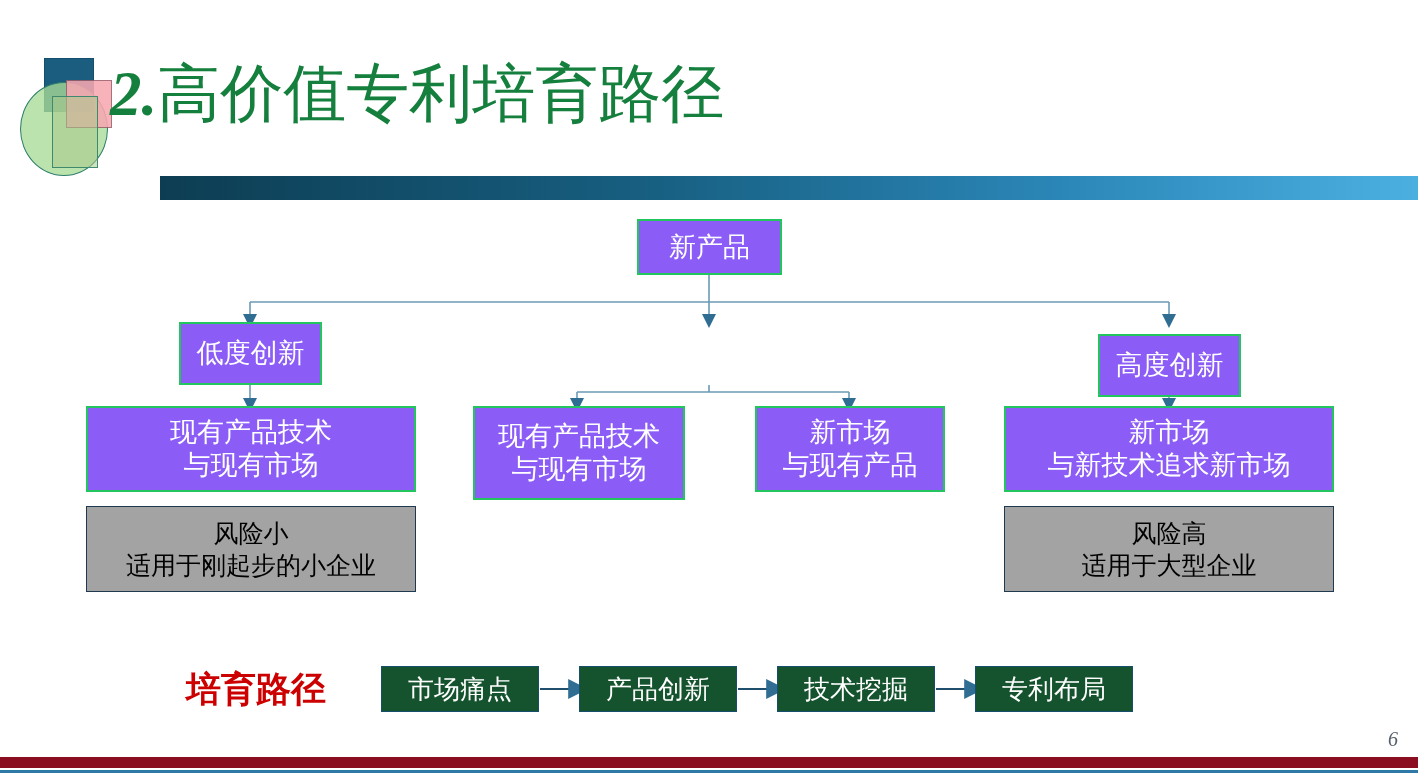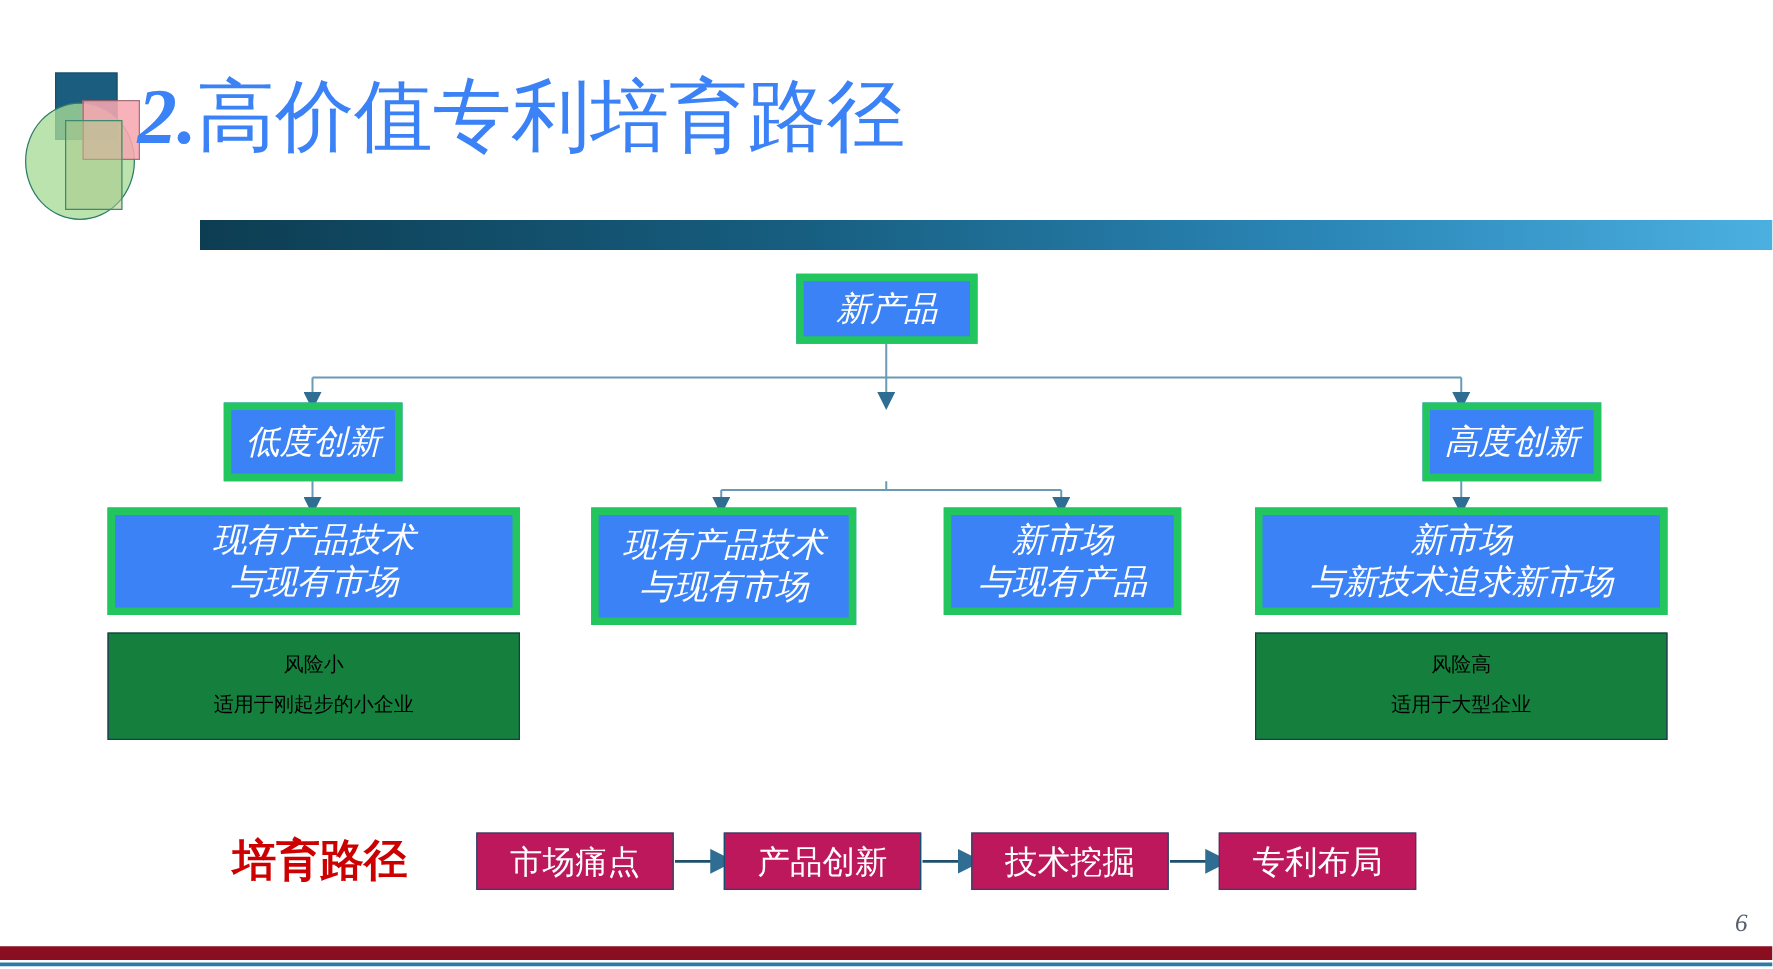--- a/index.html
+++ b/index.html
@@ -19,61 +19,60 @@
   .logo .sq-pink{position:absolute;left:52px;top:28px;width:44px;height:46px;
       background:#f7a8b1;border:1px solid #9b5f6a;opacity:.88;}
   .logo .circle{position:absolute;left:6px;top:30px;width:86px;height:92px;
       border-radius:50%;background:rgba(168,219,150,.78);border:1.5px solid #2d7d6a;}
   .logo .sq-green{position:absolute;left:38px;top:44px;width:44px;height:70px;
       background:rgba(170,200,140,.55);border:1px solid #3f8a6e;}
 
   
   .title{
     position:absolute;left:110px;top:55px;
-    color:#3b82f6;font-size:63px;line-height:76px;letter-spacing:0px;
+    color:#15803d;font-size:63px;line-height:76px;letter-spacing:0px;
     white-space:nowrap;
   }
   .title .num{font-family:"Liberation Serif","DejaVu Serif",serif;font-style:italic;font-weight:bold;}
   .subtitle{
     position:absolute;right:30px;top:132px;
     color:#2f6fb5;font-size:30px;line-height:38px;white-space:nowrap;
   }
   .headerbar{
     position:absolute;left:160px;top:176px;width:1258px;height:24px;
     background:linear-gradient(90deg,#0d3d52 0%,#175e80 38%,#2b87b8 72%,#4bb0e0 100%);
   }
 
   
   .box{
     position:absolute;box-sizing:border-box;
-    background:#3b82f6;border:6px solid #22c55e;
+    background:#8b5cf6;border:2px solid #22c55e;
     color:#ffffff;display:flex;align-items:center;justify-content:center;
     text-align:center;font-size:27px;line-height:33px;
     white-space:pre-line;
-    font-style:italic;
   }
   .pink{
     position:absolute;box-sizing:border-box;
-    background:#15803d;border:1.5px solid #1f3a50;
+    background:#a3a3a3;border:1.5px solid #1f3a50;
     color:#000000;display:flex;align-items:center;justify-content:center;
-    text-align:center;font-size:16px;line-height:32px;
+    text-align:center;font-size:25px;line-height:32px;
     white-space:pre-line;
   }
 
   
   .conn{position:absolute;left:0;top:0;width:1418px;height:775px;pointer-events:none;}
 
   
   .flowlabel{
     position:absolute;left:186px;top:668px;
     color:#cc0000;font-size:35px;font-weight:bold;line-height:42px;white-space:nowrap;
   }
   .fbox{
     position:absolute;box-sizing:border-box;
-    background:#be185d;border:1px solid #164f6d;color:#fff;
+    background:#14532d;border:1px solid #164f6d;color:#fff;
     display:flex;align-items:center;justify-content:center;
     font-size:26px;line-height:32px;white-space:nowrap;
   }
 
   
   .pagenum{
     position:absolute;right:20px;top:728px;
     font-family:"Liberation Serif","DejaVu Serif",serif;font-style:italic;
     font-size:20px;color:#555f6b;
   }
@@ -125,21 +124,21 @@
     <g stroke="#1f4f6d" stroke-width="2.2" fill="none">
       <path d="M540,689 L577,689" marker-end="url(#ah)"></path>
       <path d="M738,689 L775,689" marker-end="url(#ah)"></path>
       <path d="M936,689 L973,689" marker-end="url(#ah)"></path>
     </g>
   </svg>
 
   <div class="box" style="left:637px;top:219px;width:145px;height:56px;">新产品</div>
 
   <div class="box" style="left:179px;top:322px;width:143px;height:63px;">低度创新</div>
-  <div class="box" style="left:1098px;top:322px;width:143px;height:63px;margin-left:40px;">高度创新</div>
+  <div class="box" style="left:1098px;top:334px;width:143px;height:63px;">高度创新</div>
 
   <div class="box" style="left:86px;top:406px;width:330px;height:86px;">现有产品技术
 与现有市场</div>
   <div class="box" style="left:473px;top:406px;width:212px;height:94px;">现有产品技术
 与现有市场</div>
   <div class="box" style="left:755px;top:406px;width:190px;height:86px;">新市场
 与现有产品</div>
   <div class="box" style="left:1004px;top:406px;width:330px;height:86px;">新市场
 与新技术追求新市场</div>
 

